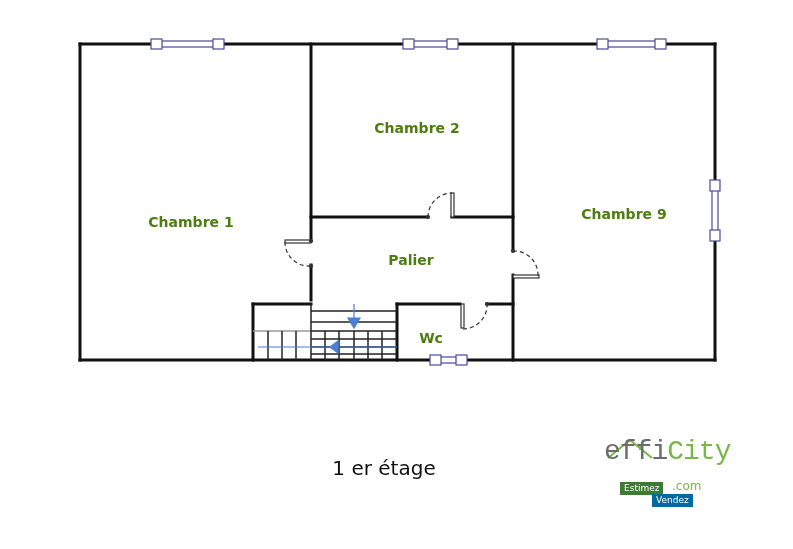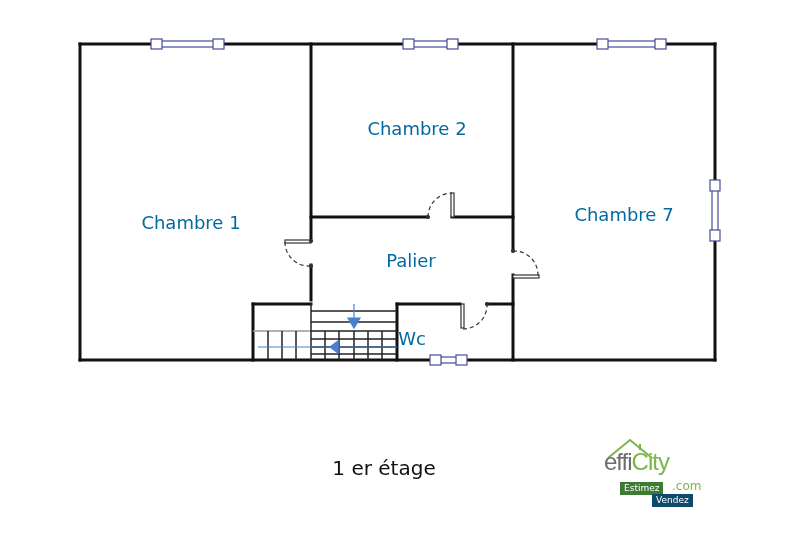--- a/index.html
+++ b/index.html
@@ -1,27 +1,27 @@
 <!DOCTYPE html>
 <html><head>
 <meta charset="utf-8">
 <style>
   html, body { margin: 0; padding: 0; background: #ffffff; }
   body { width: 793px; height: 549px; position: relative; overflow: hidden; font-family: "DejaVu Sans", sans-serif; }
   #plan { position: absolute; left: 0; top: 0; }
-  .room-label { position: absolute; font-family: "DejaVu Sans", sans-serif; font-size: 18px; color: #0369a1; white-space: nowrap; transform: translate(-50%, -50%); }
+  .room-label { position: absolute; font-family: "DejaVu Sans", sans-serif; font-size: 14px; color: #4d7c0f; white-space: nowrap; transform: translate(-50%, -50%); font-weight: bold; }
   .title { position: absolute; left: 384px; top: 468px; transform: translate(-50%, -50%); font-family: "DejaVu Sans", sans-serif; font-size: 20px; color: #111; white-space: nowrap; }
   .logo { position: absolute; left: 600px; top: 436px; width: 110px; height: 72px; }
-  .logo-word { position: absolute; left: 4px; top: 12px; font-family: Liberation Sans, sans-serif; font-size: 24px; letter-spacing: -1px; white-space: nowrap; }
+  .logo-word { position: absolute; left: 4px; top: 0; font-family: Liberation Mono, monospace; font-size: 28px; letter-spacing: -1px; white-space: nowrap; }
   .logo-effi { color: #6c6c6c; }
   .logo-city { color: #7ab648; }
   .logo-com { position: absolute; left: 72px; top: 43px; font-size: 12px; color: #7ab648; }
   .logo-badge { position: absolute; height: 13px; line-height: 13px; font-size: 9px; color: #fff; padding: 0 4px; white-space: nowrap; }
   .b1 { left: 20px; top: 46px; background: #3d7a34; }
-  .b2 { left: 52px; top: 58px; background: #0c4a6e; }
+  .b2 { left: 52px; top: 58px; background: #0369a1; }
 </style>
 </head>
 <body>
 
 <svg id="plan" width="793" height="549" viewBox="0 0 793 549" xmlns="http://www.w3.org/2000/svg">
   <g stroke="#111" stroke-width="3" fill="none" stroke-linecap="square">
 
     <line x1="80" y1="44" x2="715" y2="44"></line>
     <line x1="80" y1="44" x2="80" y2="360"></line>
     <line x1="715" y1="44" x2="715" y2="360"></line>
@@ -110,23 +110,23 @@
     <g>
       <rect x="435" y="357" width="28" height="6"></rect>
       <rect x="430" y="355" width="11" height="10"></rect>
       <rect x="456" y="355" width="11" height="10"></rect>
     </g>
   </g>
 </svg>
 
 <div class="room-label" style="left:191px; top:194px;margin-top:28px;">Chambre 1</div>
 <div class="room-label" style="left:417px; top:128px;">Chambre 2</div>
-<div class="room-label" style="left:624px; top:214px;">Chambre 7</div>
+<div class="room-label" style="left:624px; top:214px;">Chambre 9</div>
 <div class="room-label" style="left:411px; top:260px;">Palier</div>
-<div class="room-label" style="left:412px; top:338px;">Wc</div>
+<div class="room-label" style="left:431px; top:338px;">Wc</div>
 
 <div class="title">1 er étage</div>
 
 <div class="logo">
   <svg width="110" height="30" style="position:absolute;left:0;top:0;">
     <polyline points="8,22 30,4 52,22" fill="none" stroke="#7ab648" stroke-width="2"></polyline>
     <line x1="40" y1="8" x2="40" y2="14" stroke="#7ab648" stroke-width="2"></line>
   </svg>
   <div class="logo-word"><span class="logo-effi">effi</span><span class="logo-city">City</span></div>
   <div class="logo-com">.com</div>

